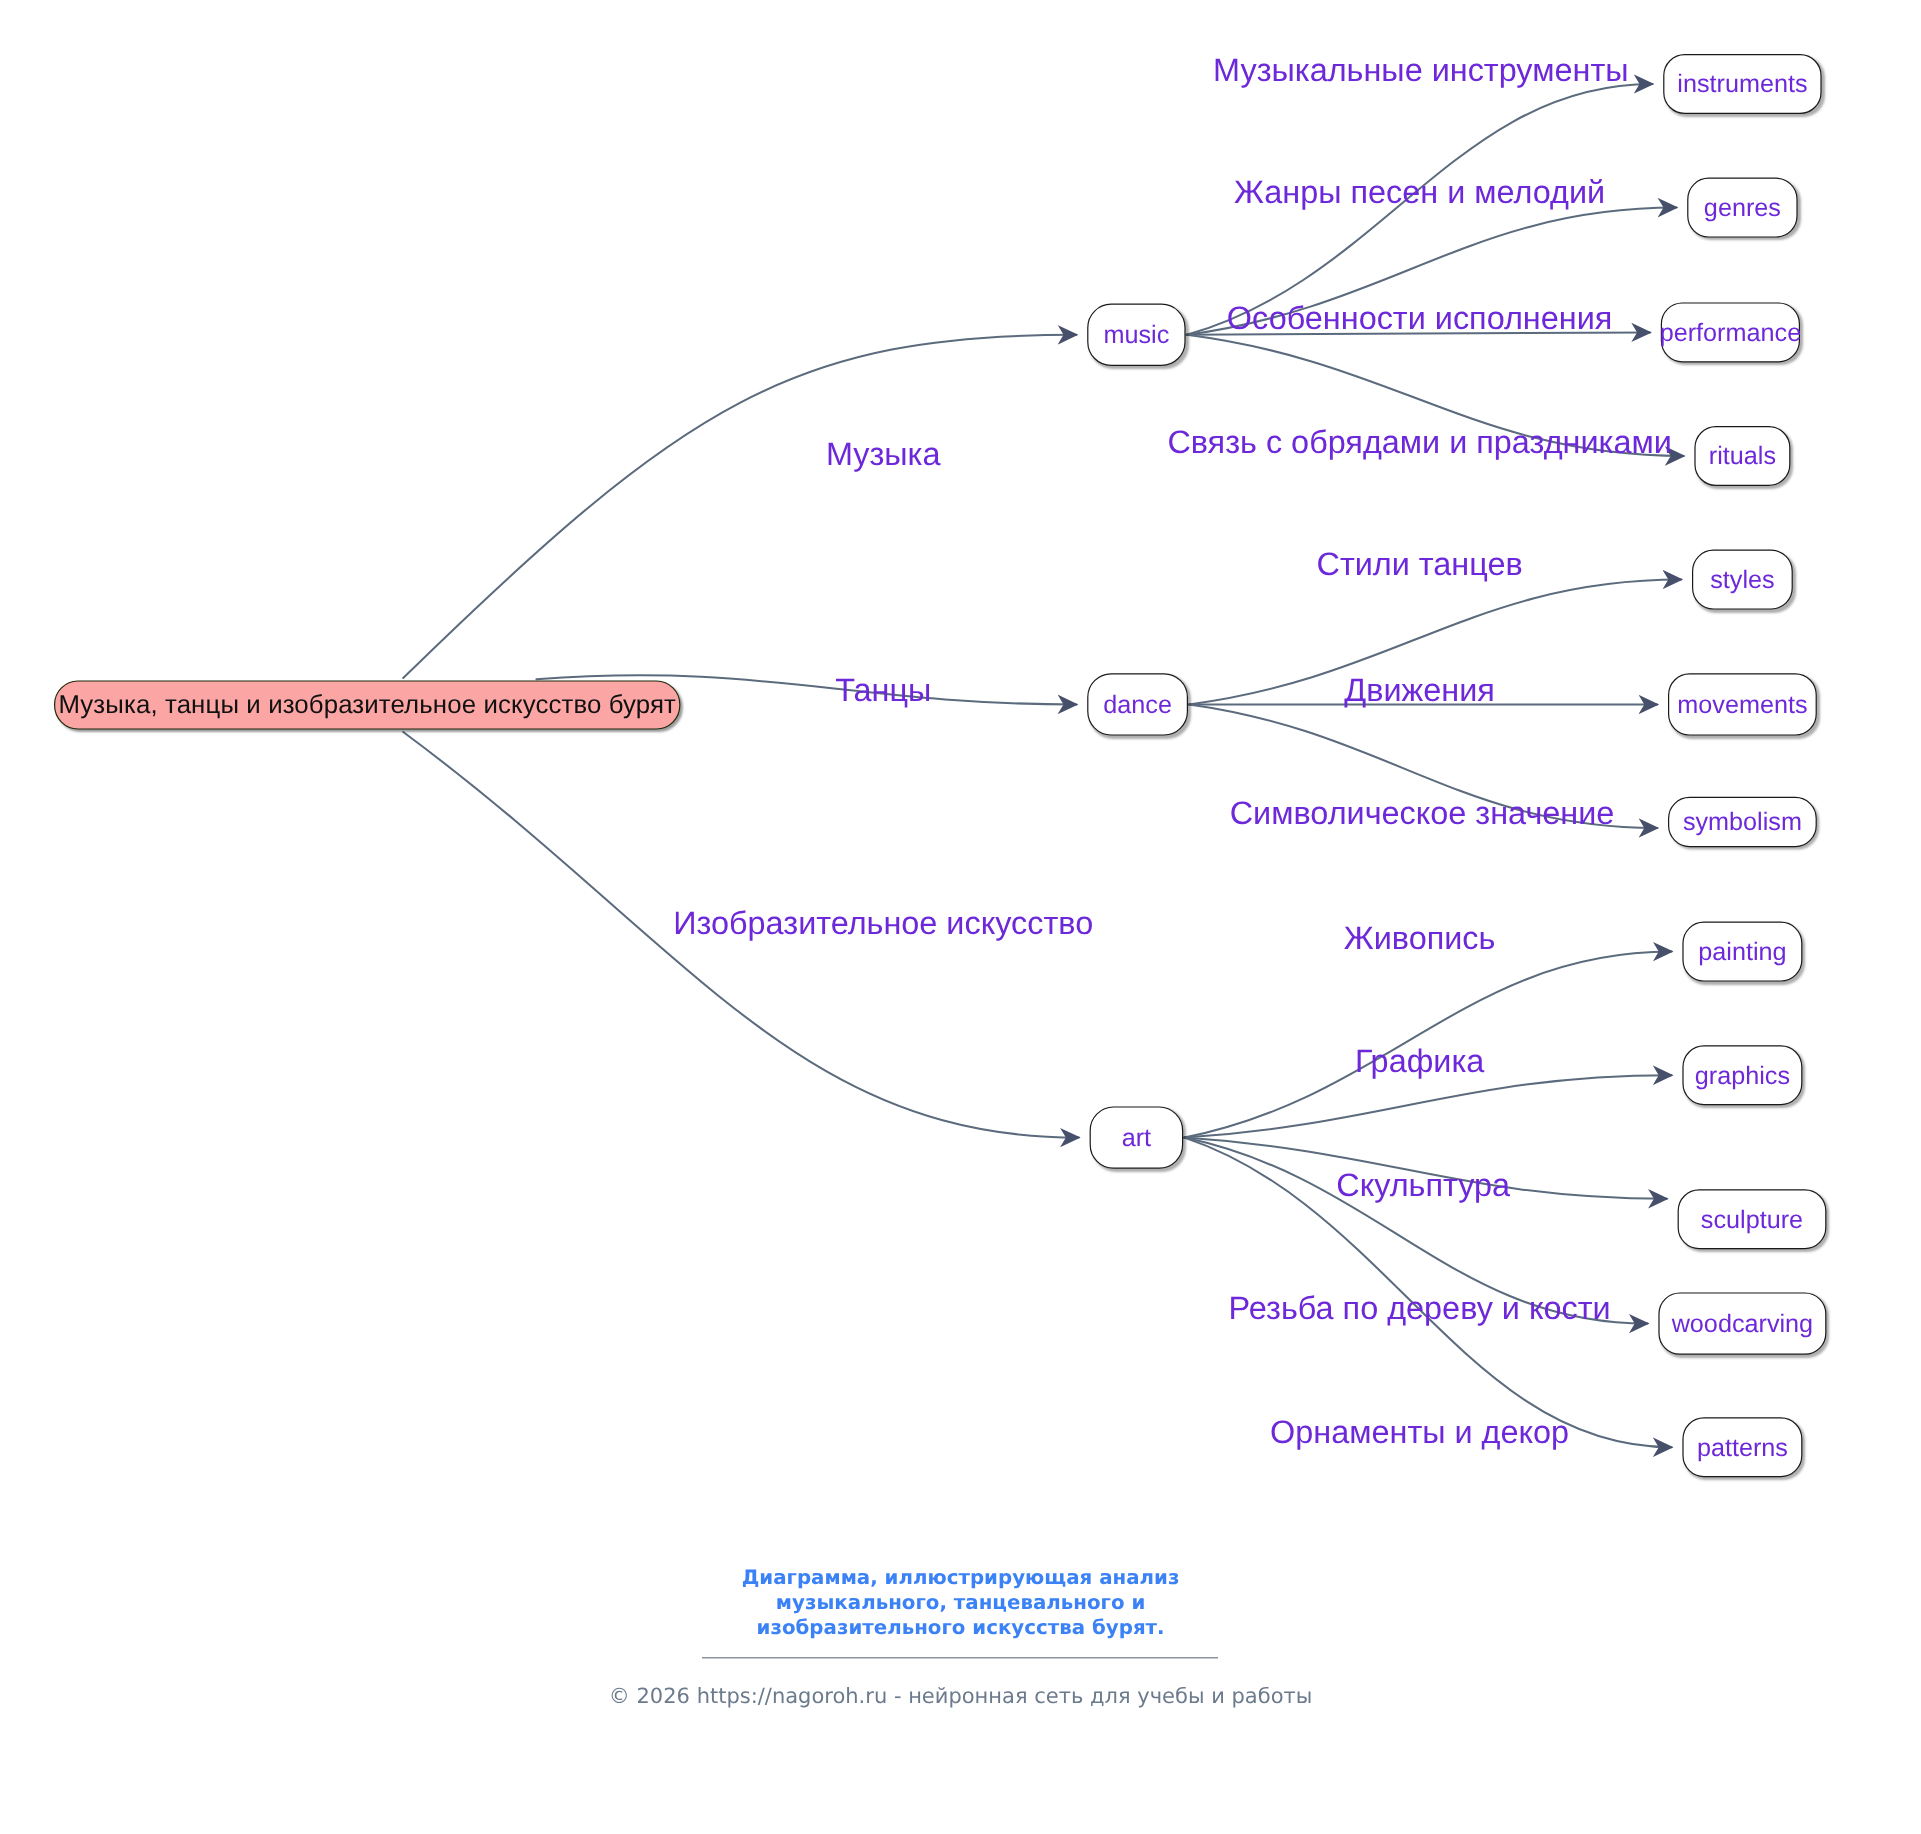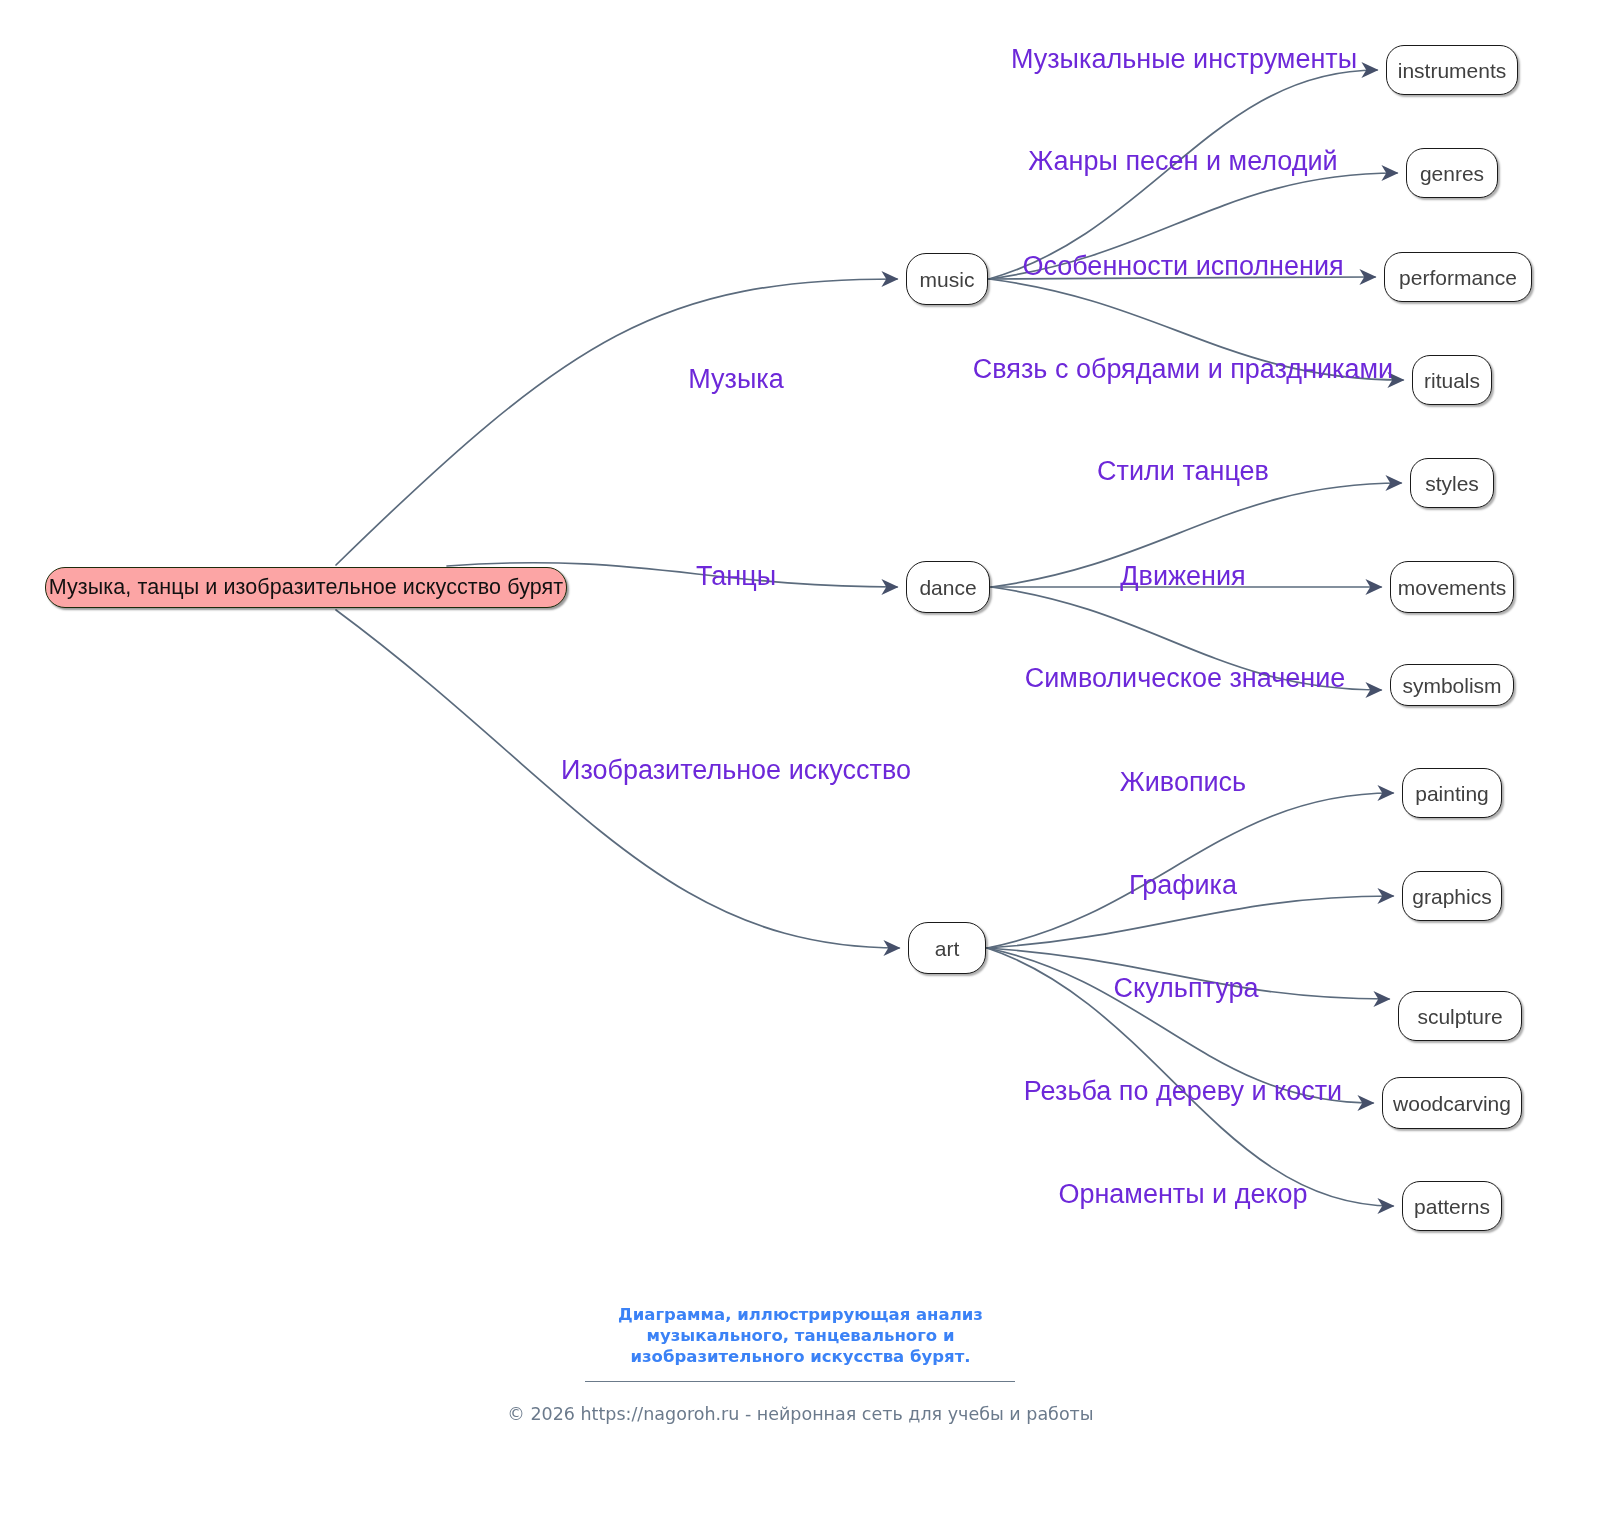--- a/index.html
+++ b/index.html
@@ -31,21 +31,21 @@
   .node {
     position: absolute;
     box-sizing: border-box;
     display: flex;
     align-items: center;
     justify-content: center;
     white-space: nowrap;
     border-radius: 18px;
     background: #ffffff;
     border: 1.6px solid #1a1a1a;
-    color: #404040;
+    color: #6d28d9;
     font-family: "Liberation Sans", sans-serif;
     font-size: 21px;
     line-height: 1;
     box-shadow: 2px 2px 2px rgba(0,0,0,0.32);
     padding: 0 14px;
   }
   .node.root {
     background: #fca5a5;
     border: 1.8px solid #1d2b0c;
     border-radius: 20px;
@@ -138,21 +138,21 @@
       </div>
       <div class="node mid" style="left: 906px; top: 253px; width: 82px; height: 52px;">
         <span>music</span>
       </div>
       <div class="node leaf" style="left: 1386px; top: 45px; width: 132px; height: 50px;">
         <span>instruments</span>
       </div>
       <div class="node leaf" style="left: 1406px; top: 148px; width: 92px; height: 50px;">
         <span>genres</span>
       </div>
-      <div class="node leaf" style="left: 1384px; top: 252px; width: 148px; height: 50px;">
+      <div class="node leaf" style="left: 1384px; top: 252px; width: 116px; height: 50px;">
         <span>performance</span>
       </div>
       <div class="node leaf" style="left: 1412px; top: 355px; width: 80px; height: 50px;">
         <span>rituals</span>
       </div>
       <div class="node mid" style="left: 906px; top: 561px; width: 84px; height: 52px;">
         <span>dance</span>
       </div>
       <div class="node leaf" style="left: 1410px; top: 458px; width: 84px; height: 50px;">
         <span>styles</span>

